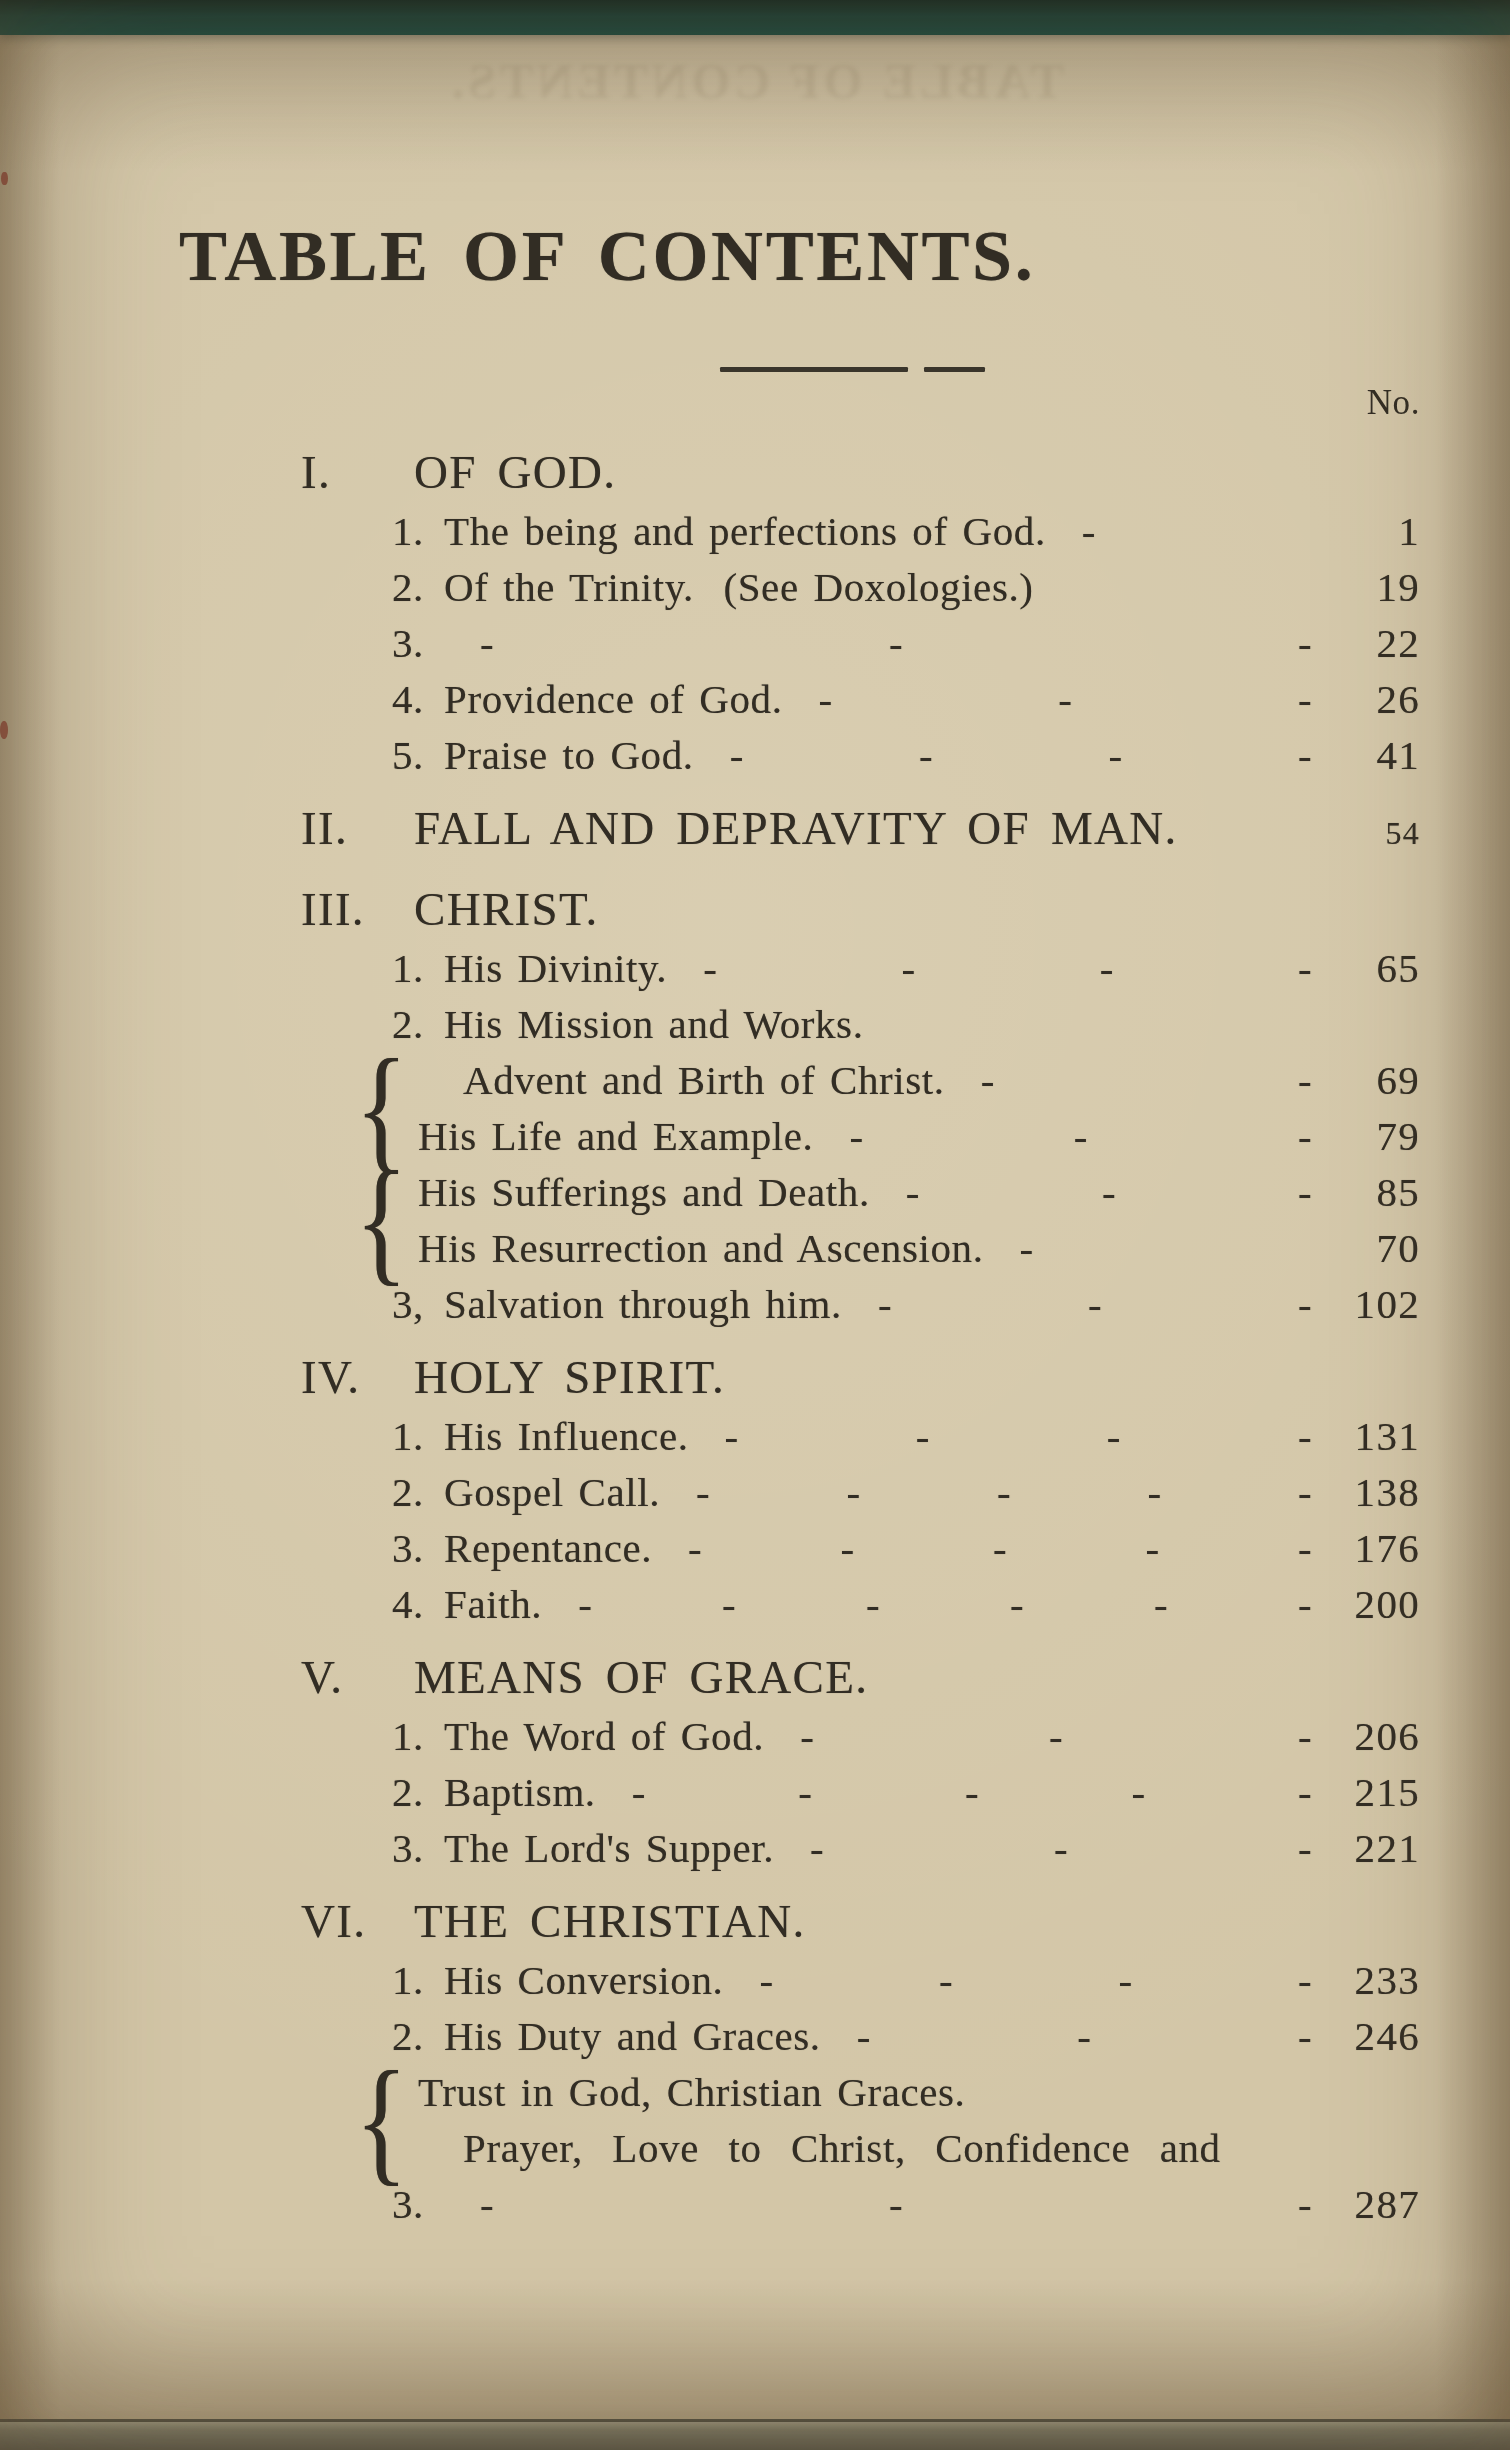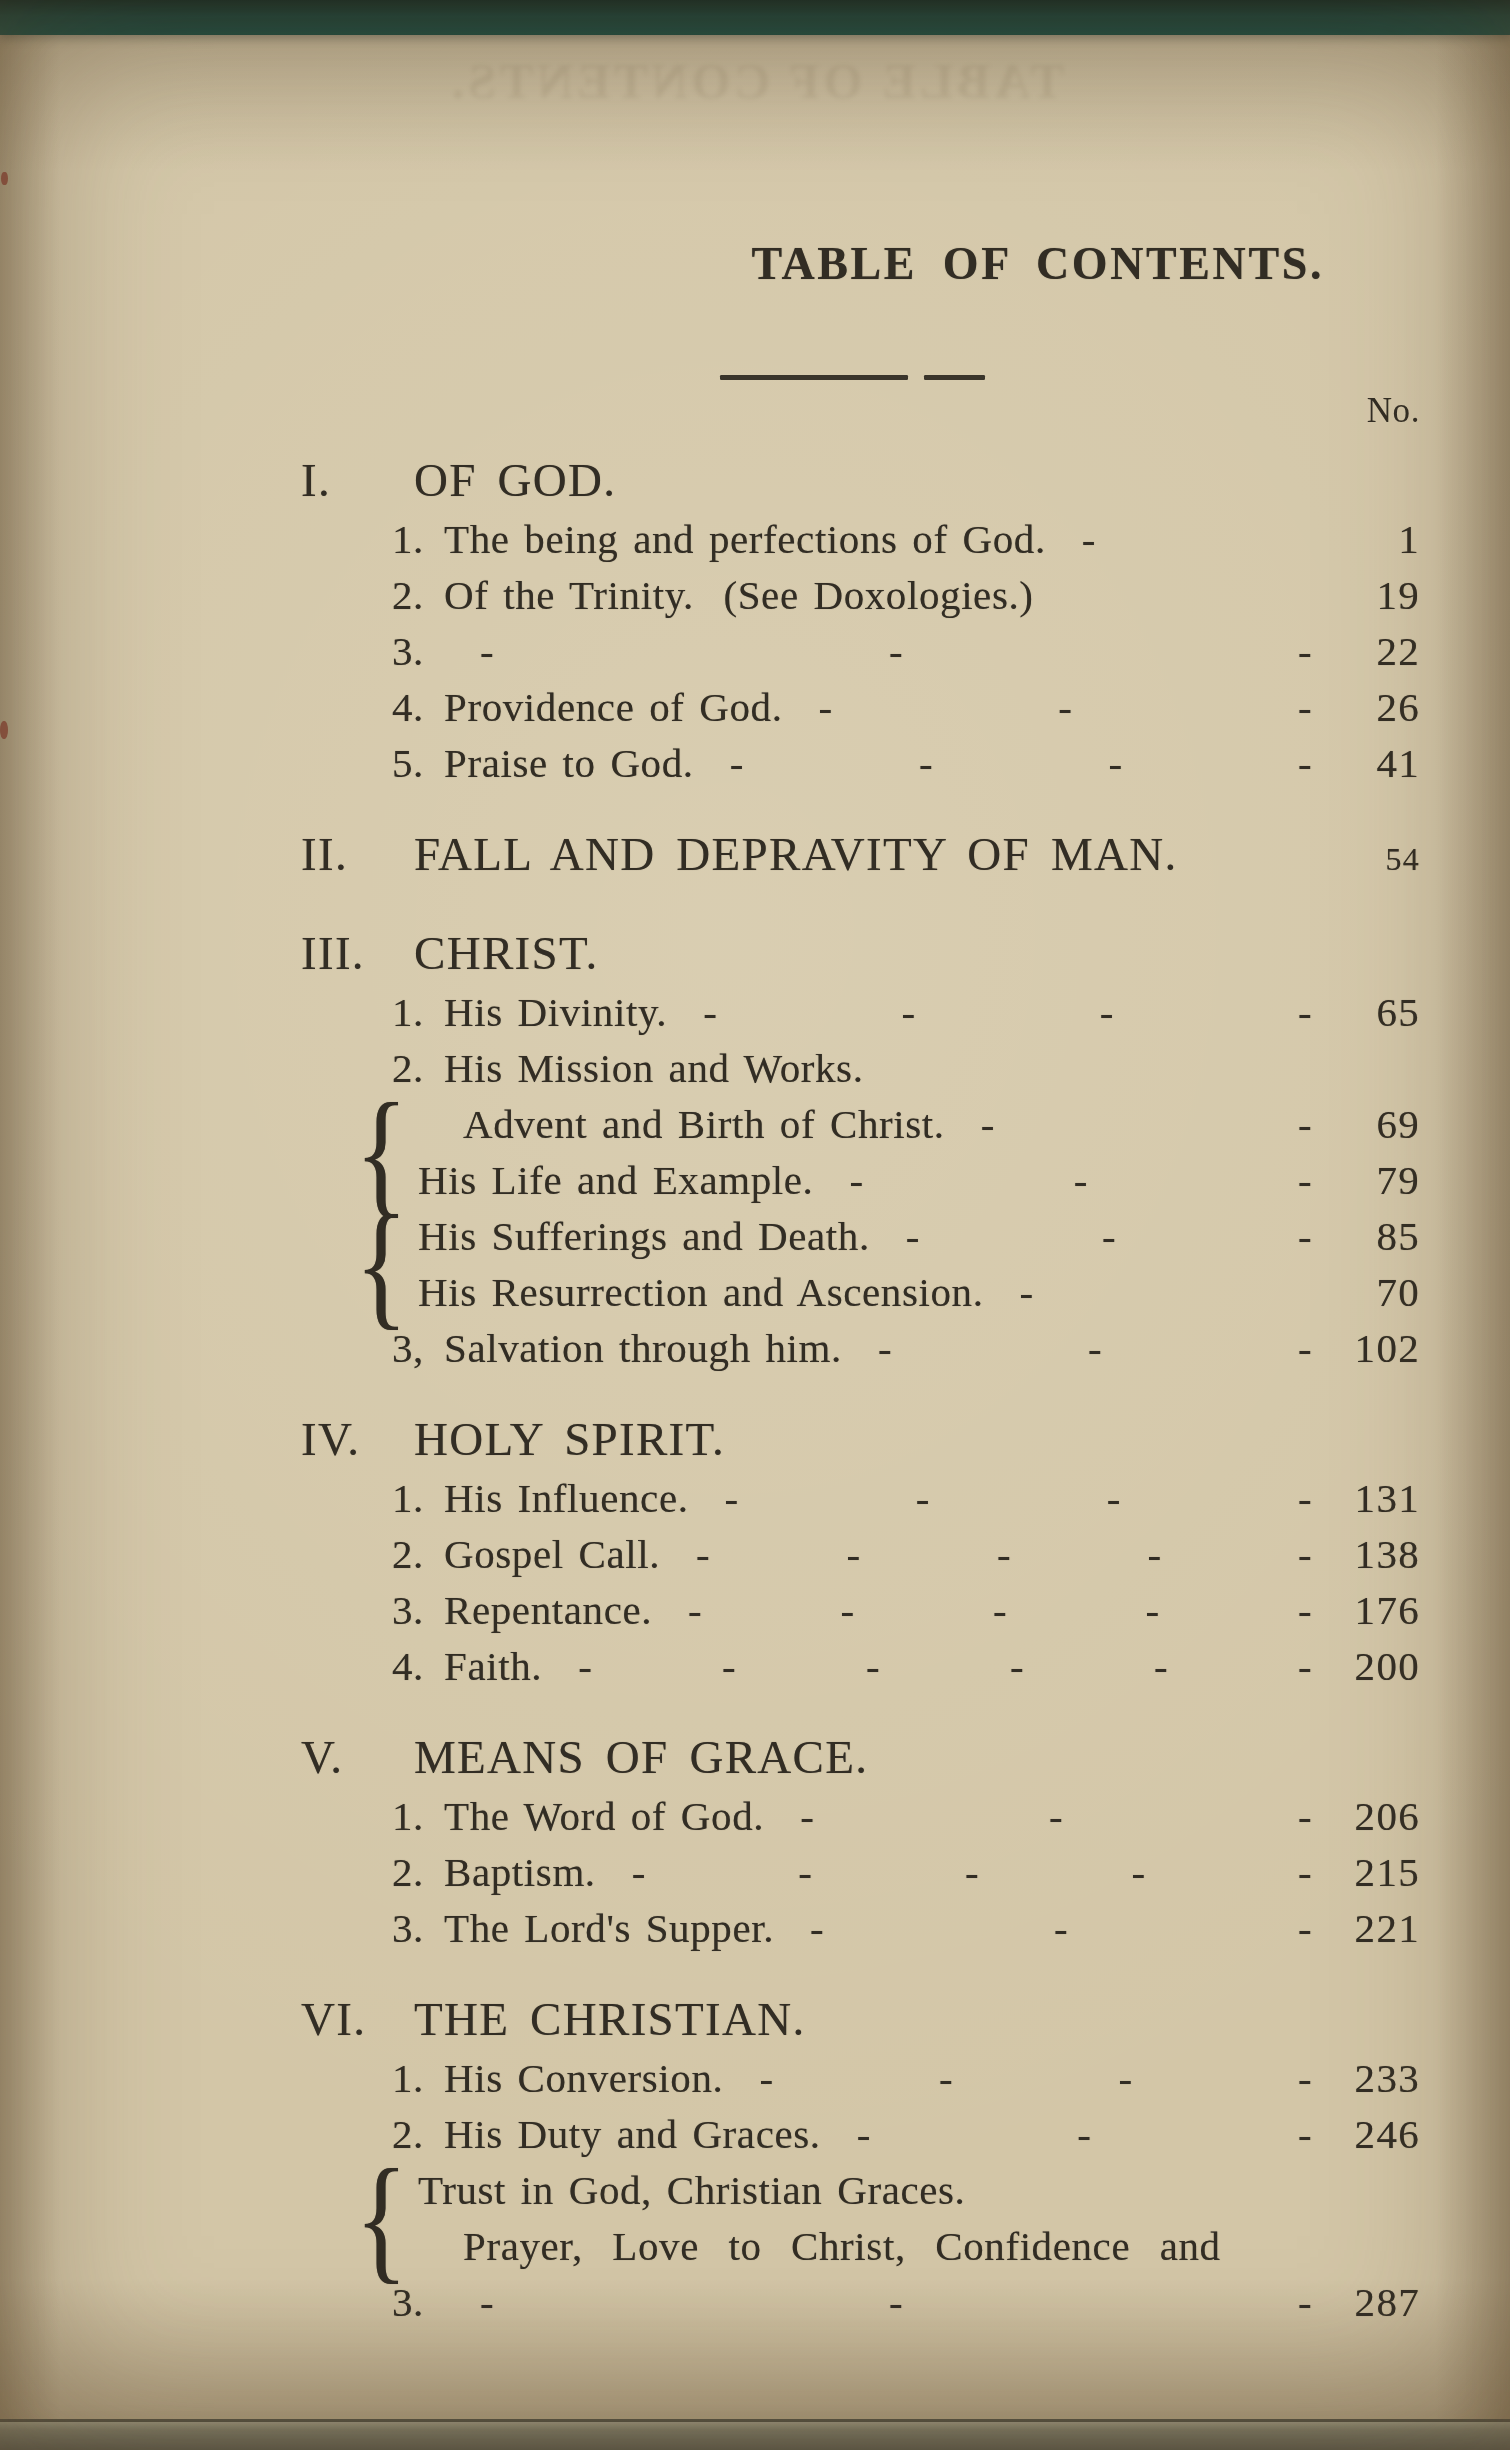--- a/index.html
+++ b/index.html
@@ -35,34 +35,34 @@
     font-size:50px;font-weight:bold;letter-spacing:3.9px;
     color:#7a6b4f;opacity:.14;filter:blur(1.9px);
     white-space:nowrap;
   }
   .speck{position:absolute;border-radius:40%/50%;background:#8d3b2f;opacity:.75;}
   .speck.s1{left:1.3px;top:172px;width:6.5px;height:13px;}
   .speck.s2{left:0;top:721px;width:8.4px;height:18px;}
 
   .content{position:absolute;left:272px;right:78px;top:217px;}
   .title{
-    position:relative;left:-97px;margin:12px;text-align:right;
-    font-size:46px;line-height:70px;font-weight:bold;
+    position:relative;left:-97px;margin:4px;text-align:left;
+    font-size:72px;line-height:70px;font-weight:bold;
     letter-spacing:2.6px;word-spacing:11.7px;
     text-shadow:0 0 1px rgba(50,45,35,.55);
   }
   .rule{display:flex;justify-content:center;align-items:center;gap:15.5px;margin:76px 0 9px;}
   .rule span{display:block;height:4.5px;background:#3a352b;border-radius:1.3px;}
   .rule .seg1{width:188px;}
   .rule .seg2{width:61px;}
   .nohdr{text-align:right;font-size:35px;line-height:43px;margin:0 13px 3.9px 0;letter-spacing:0.6px;}
 
   .sect{
     display:flex;align-items:baseline;
-    padding-left:29px;margin-top:32px;
+    padding-left:29px;margin-top:14px;
     font-size:47px;line-height:62px;
     letter-spacing:1.3px;word-spacing:7.8px;
     text-shadow:0 0 0.8px rgba(50,45,35,.5);
   }
   .sect.first{margin-top:17px;}
   .rn{flex:0 0 113px;}
   .sh{flex:0 0 auto;white-space:pre;}
 
   .entry{
     display:flex;align-items:baseline;

